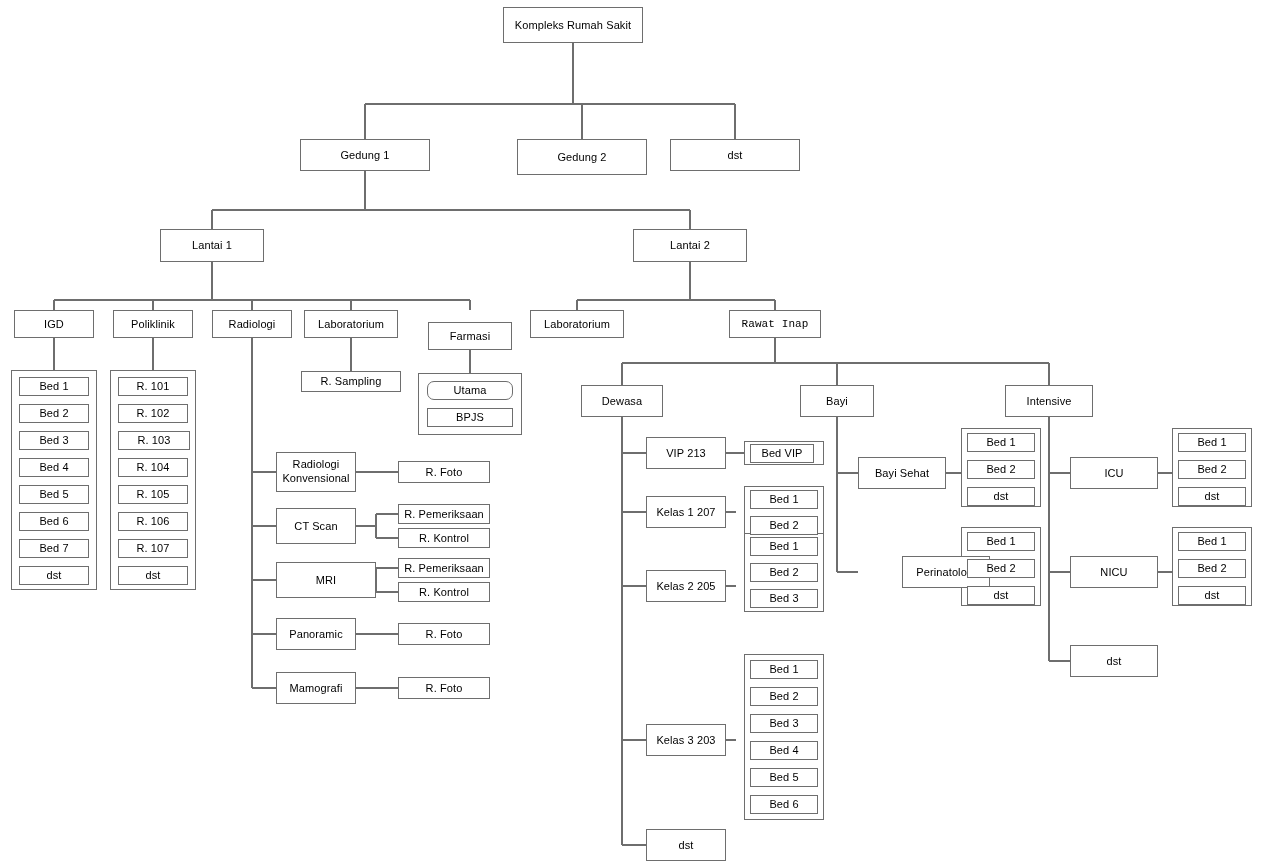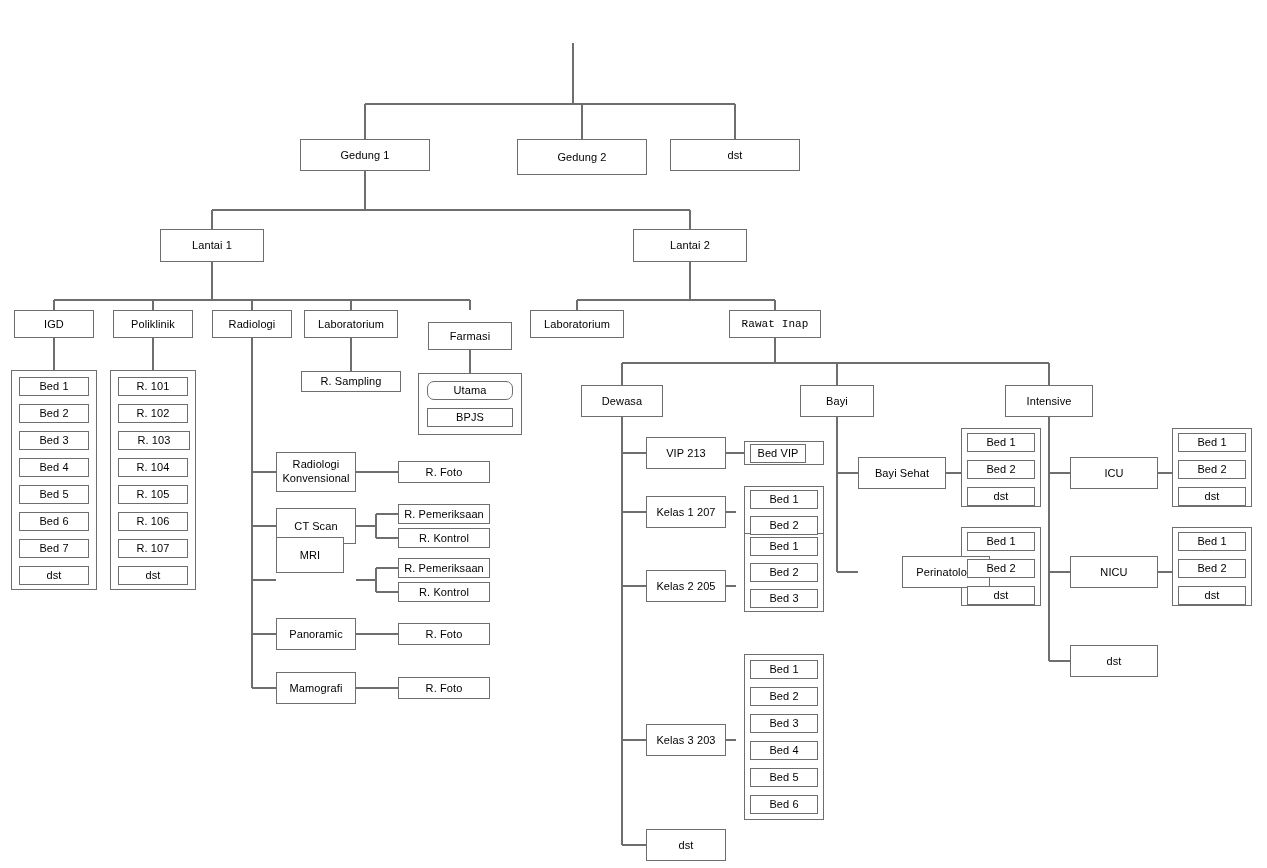--- a/index.html
+++ b/index.html
@@ -140,20 +140,23 @@
 
       <path d="M1049 417 L1049 661"></path>
       <path d="M1049 473 L1070 473"></path>
       <path d="M1049 572 L1070 572"></path>
       <path d="M1049 661 L1070 661"></path>
       <path d="M1158 473 L1172 473"></path>
       <path d="M1158 572 L1172 572"></path>
     </g>
   </svg>
 
+  <div class="node" style="left:503px; top:7px; width:140px; height:36px;">
+    <span>Kompleks Rumah Sakit</span>
+  </div>
 
   <div class="node" style="left:300px; top:139px; width:130px; height:32px;">
     <span>Gedung 1</span>
   </div>
   <div class="node" style="left:517px; top:139px; width:130px; height:36px;align-items:center;">
     <span>Gedung 2</span>
   </div>
   <div class="node" style="left:670px; top:139px; width:130px; height:32px;">
     <span>dst</span>
   </div>
@@ -255,21 +258,21 @@
   <div class="node" style="left:276px; top:508px; width:80px; height:36px;">
     <span>CT Scan</span>
   </div>
   <div class="node" style="left:398px; top:504px; width:92px; height:20px;">
     <span>R. Pemeriksaan</span>
   </div>
   <div class="node" style="left:398px; top:528px; width:92px; height:20px;">
     <span>R. Kontrol</span>
   </div>
 
-  <div class="node" style="left:276px; top:537px; width:68px; height:36px;">
+  <div class="node" style="left:276px; top:562px; width:100px; height:36px;">
     <span>MRI</span>
   </div>
   <div class="node" style="left:398px; top:558px; width:92px; height:20px;">
     <span>R. Pemeriksaan</span>
   </div>
   <div class="node" style="left:398px; top:582px; width:92px; height:20px;">
     <span>R. Kontrol</span>
   </div>
 
   <div class="node" style="left:276px; top:618px; width:80px; height:32px;">
@@ -300,21 +303,21 @@
     <span>Bayi</span>
   </div>
   <div class="node" style="left:1005px; top:385px; width:88px; height:32px;">
     <span>Intensive</span>
   </div>
 
   <div class="node" style="left:646px; top:437px; width:80px; height:32px;">
     <span>VIP 213</span>
   </div>
   <div class="group" style="left:744px; top:441px; width:80px; height:24px;"></div>
-  <div class="node" style="left:750px; top:444px; width:56px; height:19px;">
+  <div class="node" style="left:750px; top:444px; width:64px; height:19px;">
     <span>Bed VIP</span>
   </div>
 
   <div class="node" style="left:646px; top:496px; width:80px; height:32px;">
     <span>Kelas 1 207</span>
   </div>
   <div class="group" style="left:744px; top:486px; width:80px; height:52px;"></div>
   <div class="node" style="left:750px; top:490px; width:68px; height:19px;">
     <span>Bed 1</span>
     </div>

